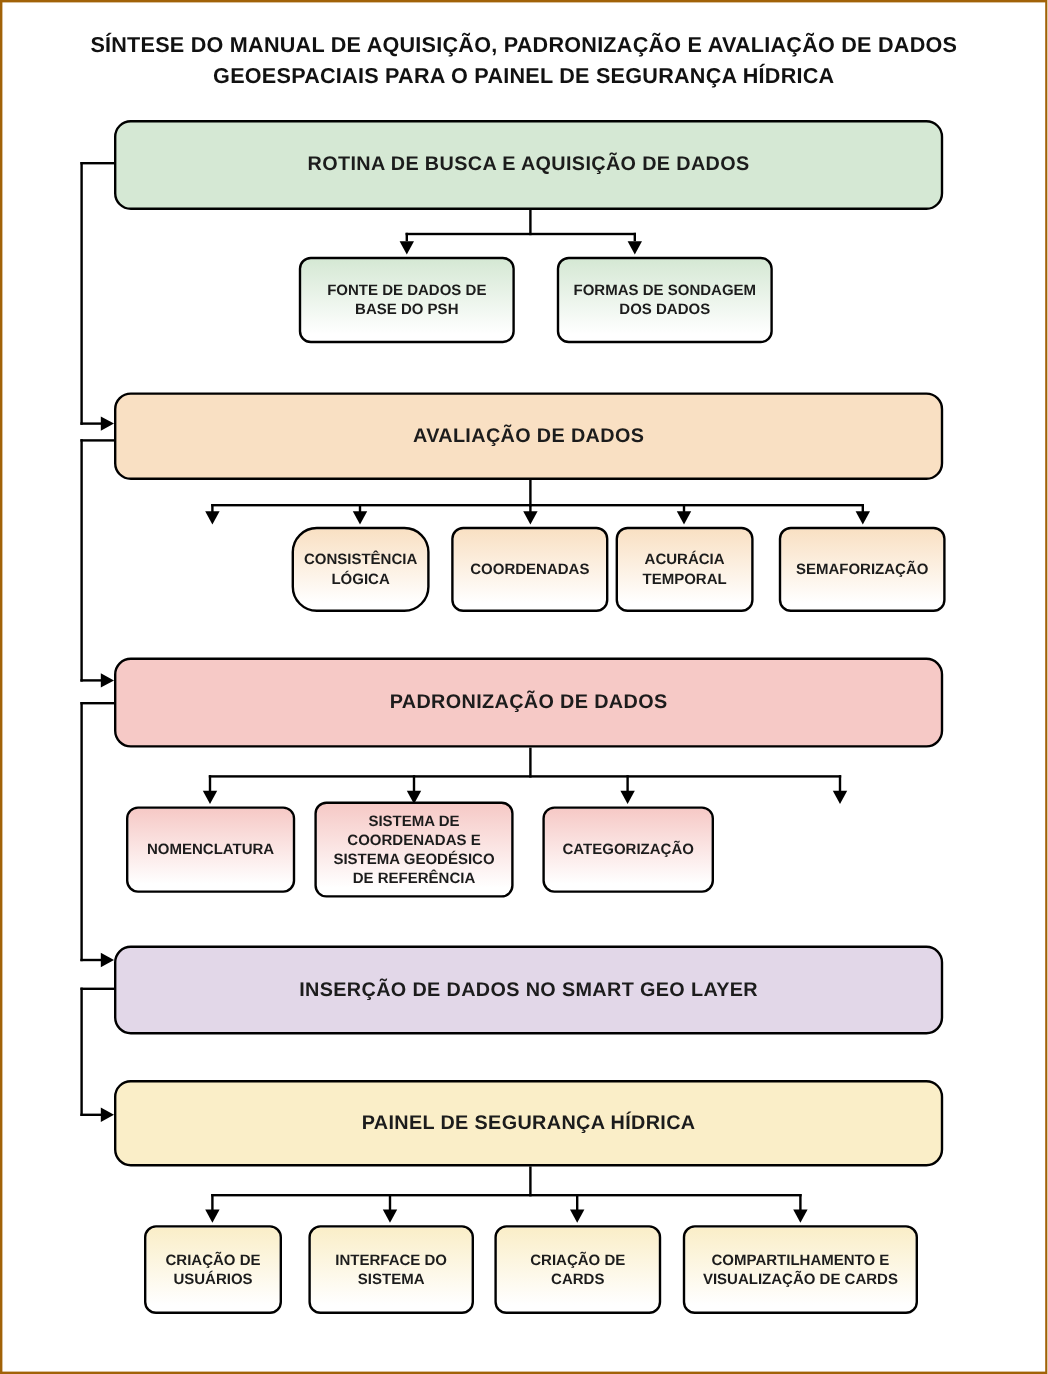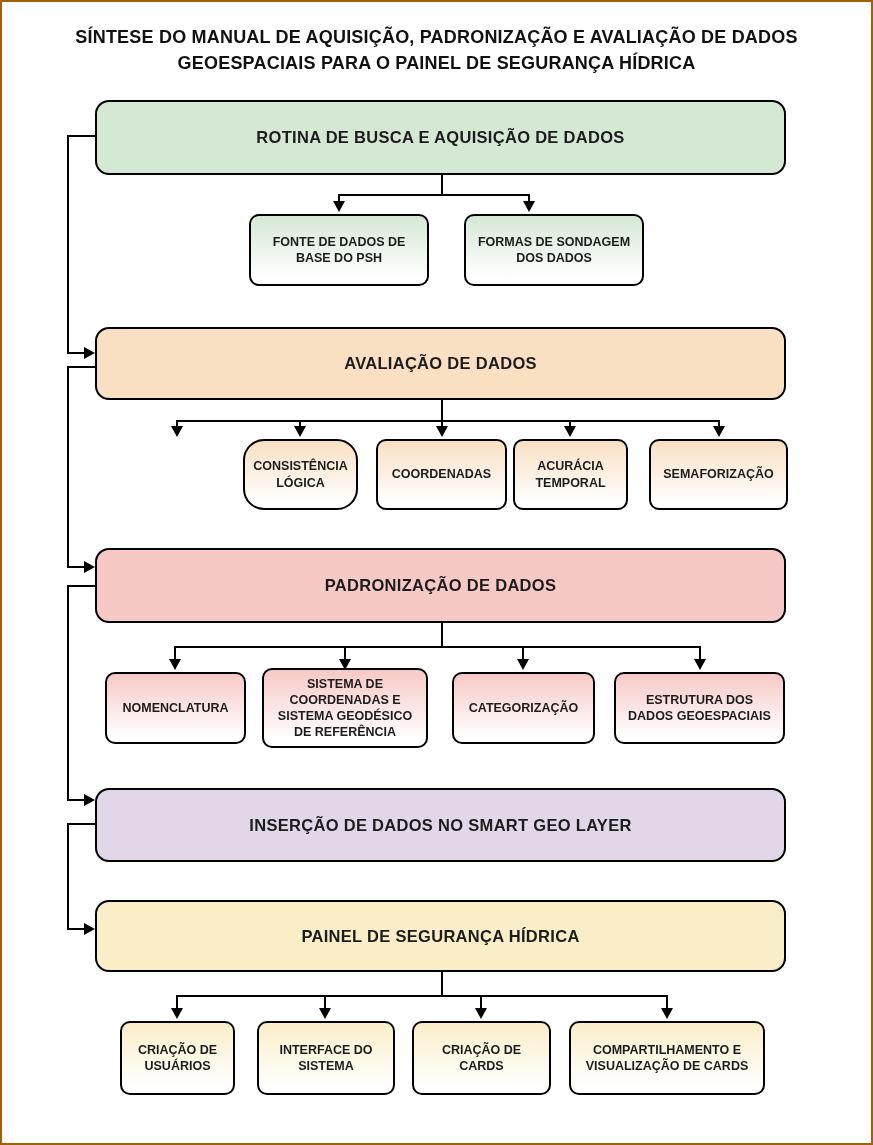--- a/index.html
+++ b/index.html
@@ -101,21 +101,20 @@
   <div class="ln" style="left:342px;top:644px;width:2px;height:14px;"></div>
   <div class="tri-d" style="left:337px;top:657px;"></div>
   <div class="ln" style="left:520px;top:644px;width:2px;height:14px;"></div>
   <div class="tri-d" style="left:515px;top:657px;"></div>
   <div class="ln" style="left:697px;top:644px;width:2px;height:14px;"></div>
   <div class="tri-d" style="left:692px;top:657px;"></div>
 
   <div class="child-box" style="left: 103px; top: 670px; width: 141px; height: 72px; --c: #f6c9c6;">NOMENCLATURA</div>
   <div class="child-box" style="left: 260px; top: 666px; width: 166px; height: 80px; --c: #f6c9c6;">SISTEMA DE COORDENADAS E SISTEMA GEODÉSICO DE REFERÊNCIA</div>
   <div class="child-box" style="left: 450px; top: 670px; width: 143px; height: 72px; --c: #f6c9c6;">CATEGORIZAÇÃO</div>
-  <div class="child-box" style="left: 612px; top: 670px; width: 171px; height: 72px; --c: #f6c9c6;">ESTRUTURA DOS DADOS GEOESPACIAIS</div>
 
   <div class="ln" style="left:439px;top:970px;width:2px;height:25px;"></div>
   <div class="ln" style="left:174px;top:993px;width:492px;height:2px;"></div>
 
   <div class="ln" style="left:174px;top:993px;width:2px;height:14px;"></div>
   <div class="tri-d" style="left:169px;top:1006px;"></div>
   <div class="ln" style="left:322px;top:993px;width:2px;height:14px;"></div>
   <div class="tri-d" style="left:317px;top:1006px;"></div>
   <div class="ln" style="left:478px;top:993px;width:2px;height:14px;"></div>
   <div class="tri-d" style="left:473px;top:1006px;"></div>

